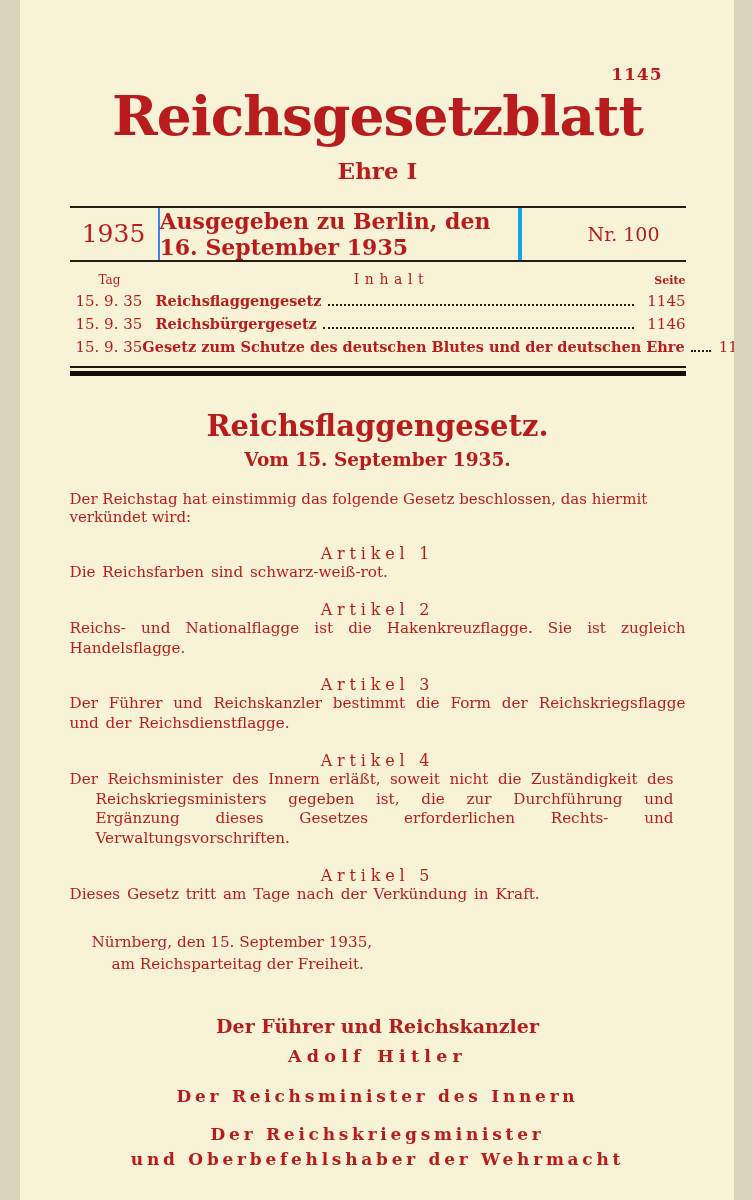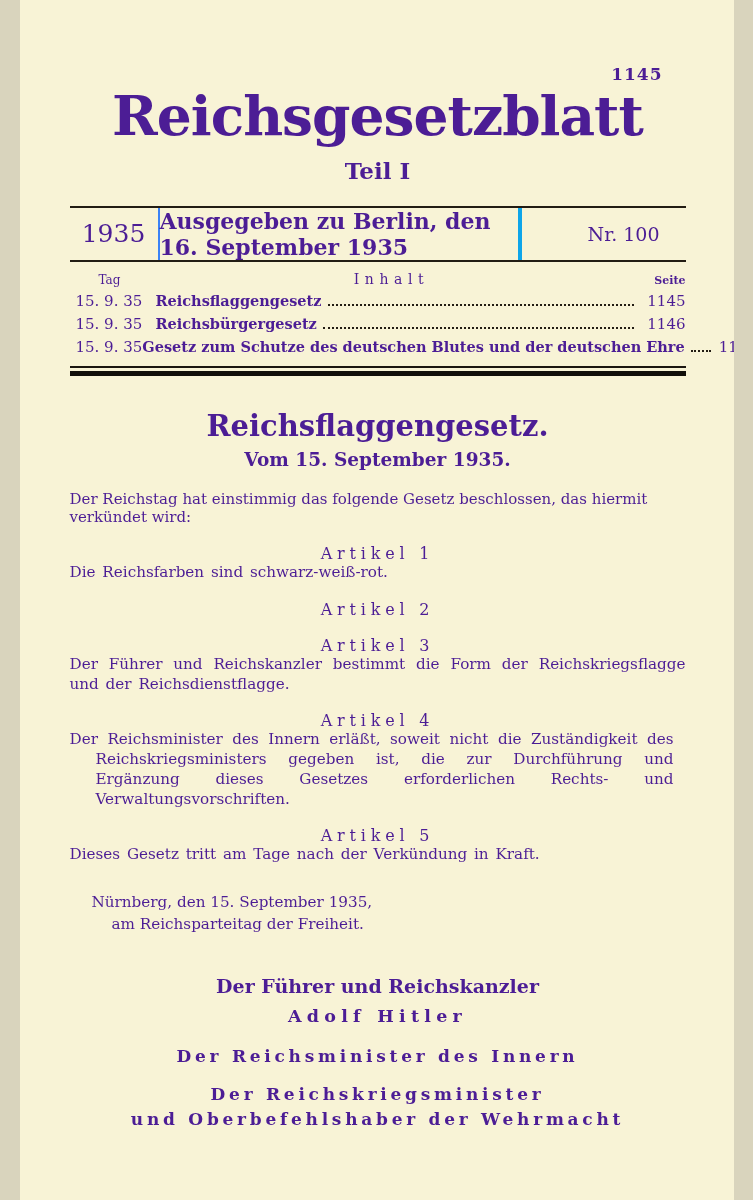--- a/index.html
+++ b/index.html
@@ -2,21 +2,21 @@
 <html><head>
 <meta charset="utf-8">
 <style>
   html,body { margin:0; padding:0; }
   body { background:#d9d4bd; }
   .page {
     position:relative;
     width:714px; height:1200px;
     margin:0 auto;
     background:#f8f3d6;
-    color:#4c1d95;
+    color:#b91c1c;
     font-family:"DejaVu Serif","Liberation Serif",serif;
     overflow:hidden;
   }
   .content { padding:0 48px 0 50px; }
 
   .pagenum {
     padding-top:64px;
     text-align:right;
     padding-right:23px;
     font-size:17px;
@@ -119,21 +119,21 @@
 </style>
 </head>
 <body>
 
 <div class="page">
   <div class="content">
 
     <div class="pagenum">1145</div>
 
     <div class="masthead-title">Reichsgesetzblatt</div>
-    <div class="teil">Teil I</div>
+    <div class="teil">Ehre I</div>
 
     <div class="issue-table">
       <div class="issue-cell cell-year">1935</div>
       <div class="issue-cell cell-issue">Ausgegeben zu Berlin, den 16. September 1935</div>
       <div class="issue-cell cell-nr">Nr. 100</div>
     </div>
 
     <div class="toc">
       <div class="toc-header">
         <span class="toc-col-date">Tag</span>
@@ -166,20 +166,21 @@
     <div class="law-subtitle">Vom 15. September 1935.</div>
 
     <div class="preamble">Der Reichstag hat einstimmig das folgende Gesetz beschlossen, das hiermit verkündet wird:</div>
 
     <div>
       <div class="article-heading">Artikel 1</div>
       <div class="article-text">Die Reichsfarben sind schwarz-weiß-rot.</div>
     </div>
     <div>
       <div class="article-heading">Artikel 2</div>
+      <div class="article-text">Reichs- und Nationalflagge ist die Hakenkreuzflagge.  Sie ist zugleich Handelsflagge.</div>
     </div>
     <div>
       <div class="article-heading">Artikel 3</div>
       <div class="article-text">Der Führer und Reichskanzler bestimmt die Form der Reichskriegsflagge und der Reichsdienstflagge.</div>
     </div>
     <div>
       <div class="article-heading">Artikel 4</div>
       <div class="article-text hanging">Der Reichsminister des Innern erläßt, soweit nicht die Zuständigkeit des Reichskriegsministers gegeben ist, die zur Durchführung und Ergänzung dieses Gesetzes erforderlichen Rechts- und Verwaltungsvorschriften.</div>
     </div>
     <div>

